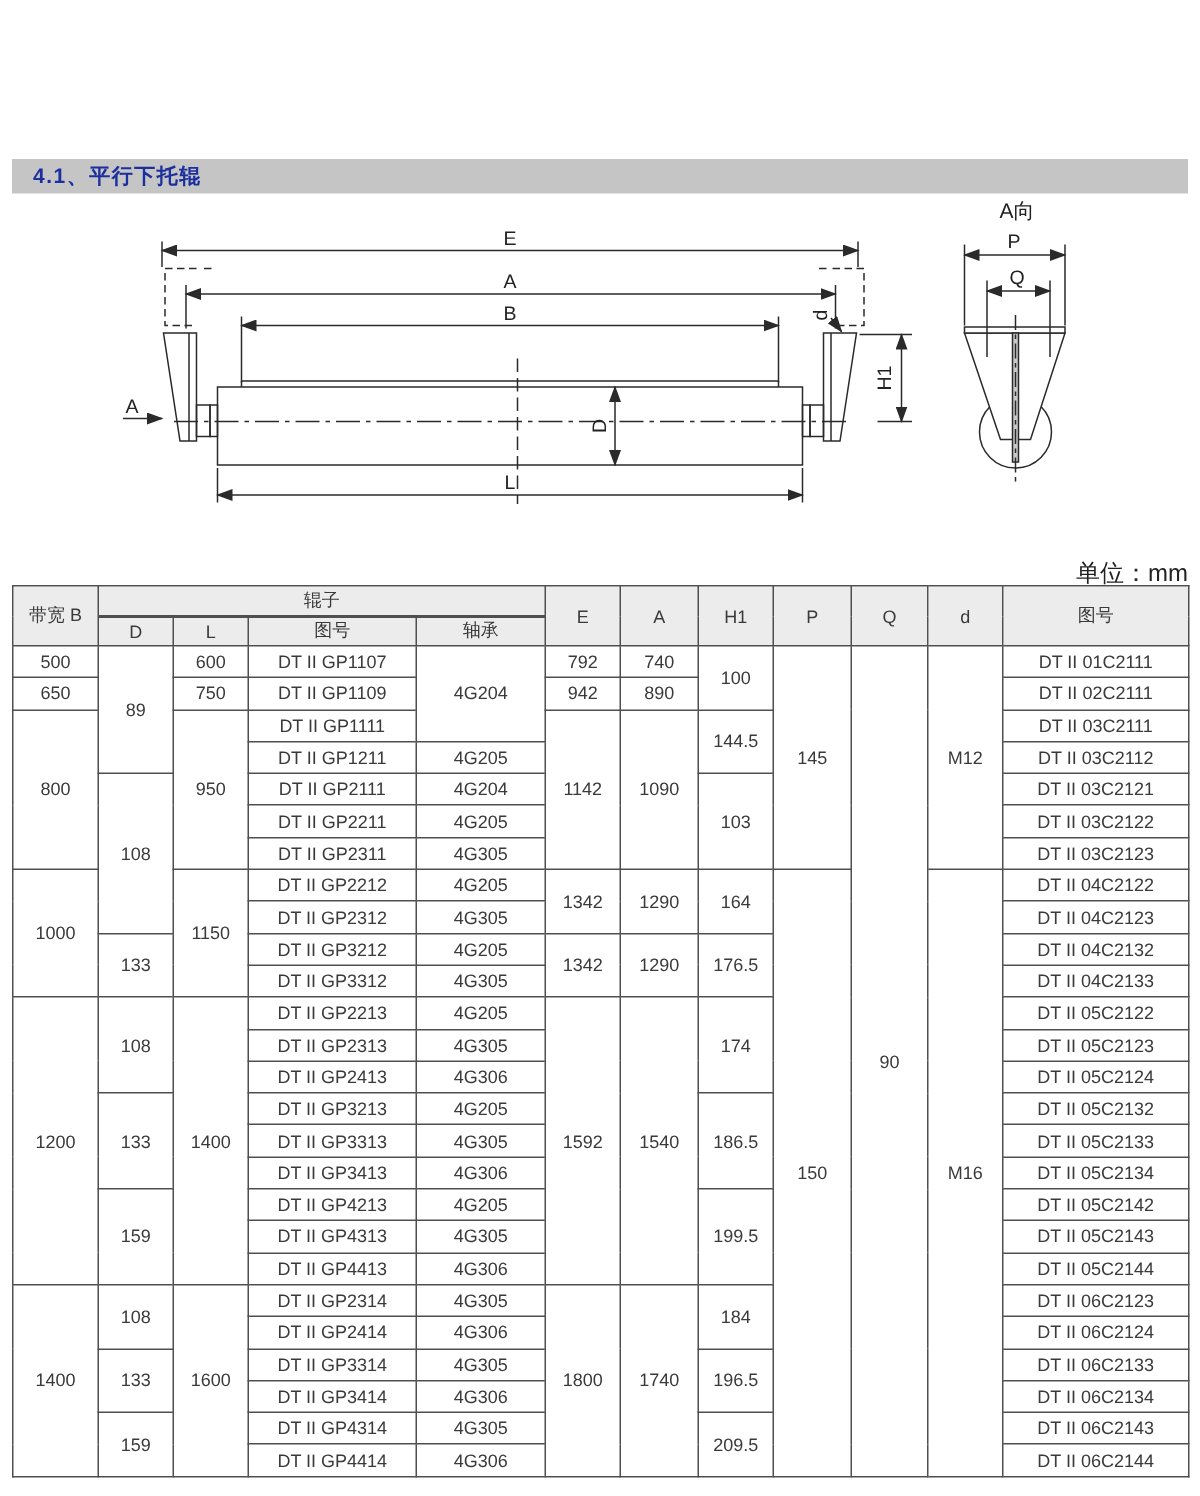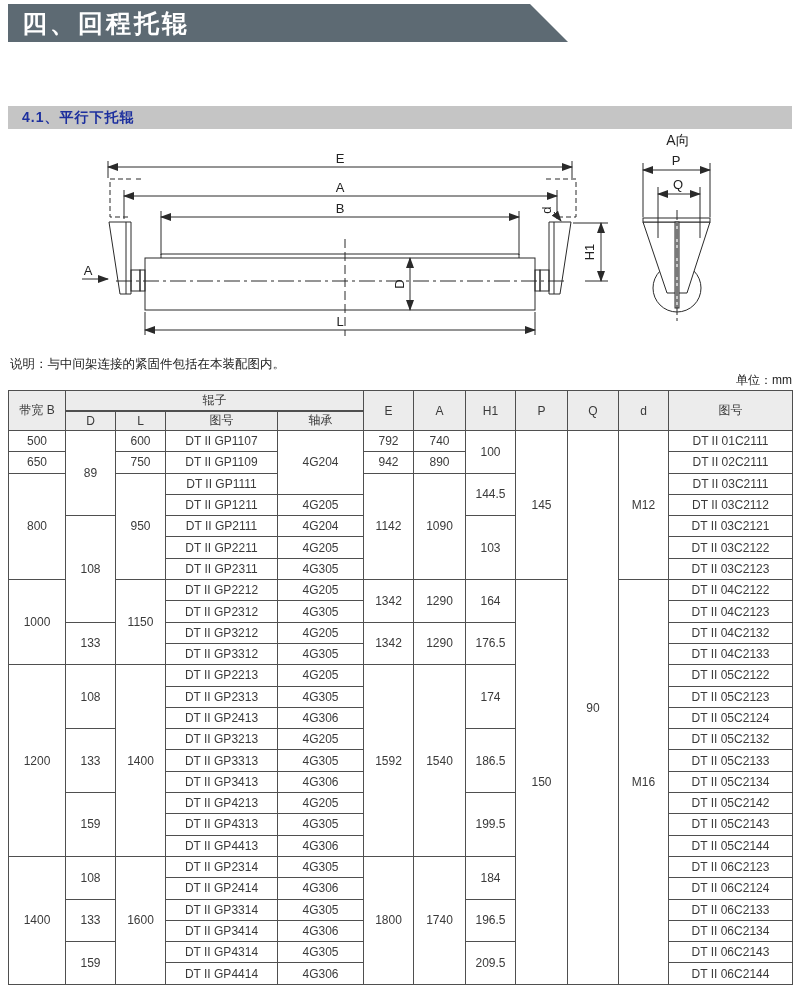--- a/index.html
+++ b/index.html
@@ -12,42 +12,39 @@
                display:flex; align-items:center; padding-left:14px;
                font-size:25px; font-weight:bold; letter-spacing:3px; color:#fff; }
 
   .section-bar { position:absolute; left:8px; top:89px; width:784px; height:23px;
                  display:flex; align-items:center; padding-left:14px;
                  font-size:14px; font-weight:bold; letter-spacing:1px;margin-top:17px; }
 
   .drawing { position:absolute; left:0; top:118px; }
 
   .note { position:absolute; left:10px; top:356px; font-size:12.5px; color:#222; }
-  .unit { position:absolute; right:8px; top:372px; font-size:12px; color:#222; }
+  .unit { position:absolute; right:8px; top:372px; font-size:16px; color:#222; }
 
   table.spec { position:absolute; left:8px; top:390px; width:784px; height:595px;
                border-collapse:collapse; table-layout:fixed;border-radius:24px; }
   table.spec th, table.spec td { border:1px solid #4f4f4f; text-align:center;
                vertical-align:middle; font-size:12px; font-weight:normal;
                color:#3a3a3a; padding:0; overflow:hidden; white-space:nowrap; }
   table.spec thead th { background:#ececec; height:20px; }
   table.spec thead th.thick-bottom { border-bottom-width:2px;margin-top:20px; }
   table.spec tbody tr { height:21px; }
 
   svg text { font-family:"Liberation Sans","DejaVu Sans",sans-serif; font-size:13px; fill:#222; }
   svg text.view-label { font-size:14px; }
 </style>
 </head>
 <body>
 
 <div class="page">
 
-  <div class="title-bar" style="background:#5d6a73;">
-    <span>四、回程托辊</span>
-  </div>
 
   <div class="section-bar" style="background:#c5c5c5; color:#1c2f9e;">
     <span>4.1、平行下托辊</span>
   </div>
 
   <svg class="drawing" width="800" height="245" viewBox="0 0 800 245">
     <defs>
       <marker id="ar" orient="auto" markerWidth="12" markerHeight="8" refX="10" refY="4">
         <path d="M0,0 L11,4 L0,8 Z" fill="#2a2a2a"></path>
       </marker>
@@ -157,21 +154,20 @@
     <text x="340" y="208" text-anchor="middle">L</text>
     <text x="404" y="166" text-anchor="middle" transform="rotate(-90 404 166)">D</text>
     <text x="594" y="134" text-anchor="middle" transform="rotate(-90 594 134)">H1</text>
     <text x="551" y="92" text-anchor="middle" transform="rotate(-90 551 92)">d</text>
     <text x="88" y="157" text-anchor="middle">A</text>
     <text x="678" y="27" text-anchor="middle" class="view-label">A向</text>
     <text x="676" y="47" text-anchor="middle">P</text>
     <text x="678" y="71" text-anchor="middle">Q</text>
   </svg>
 
-  <div class="note">说明：与中间架连接的紧固件包括在本装配图内。</div>
   <div class="unit">单位：mm</div>
 
   <table class="spec">
     <colgroup>
       <col style="width:57px">
         <col style="width:50px">
         <col style="width:50px">
       <col style="width:112px">
         <col style="width:86px">
         <col style="width:50px">

